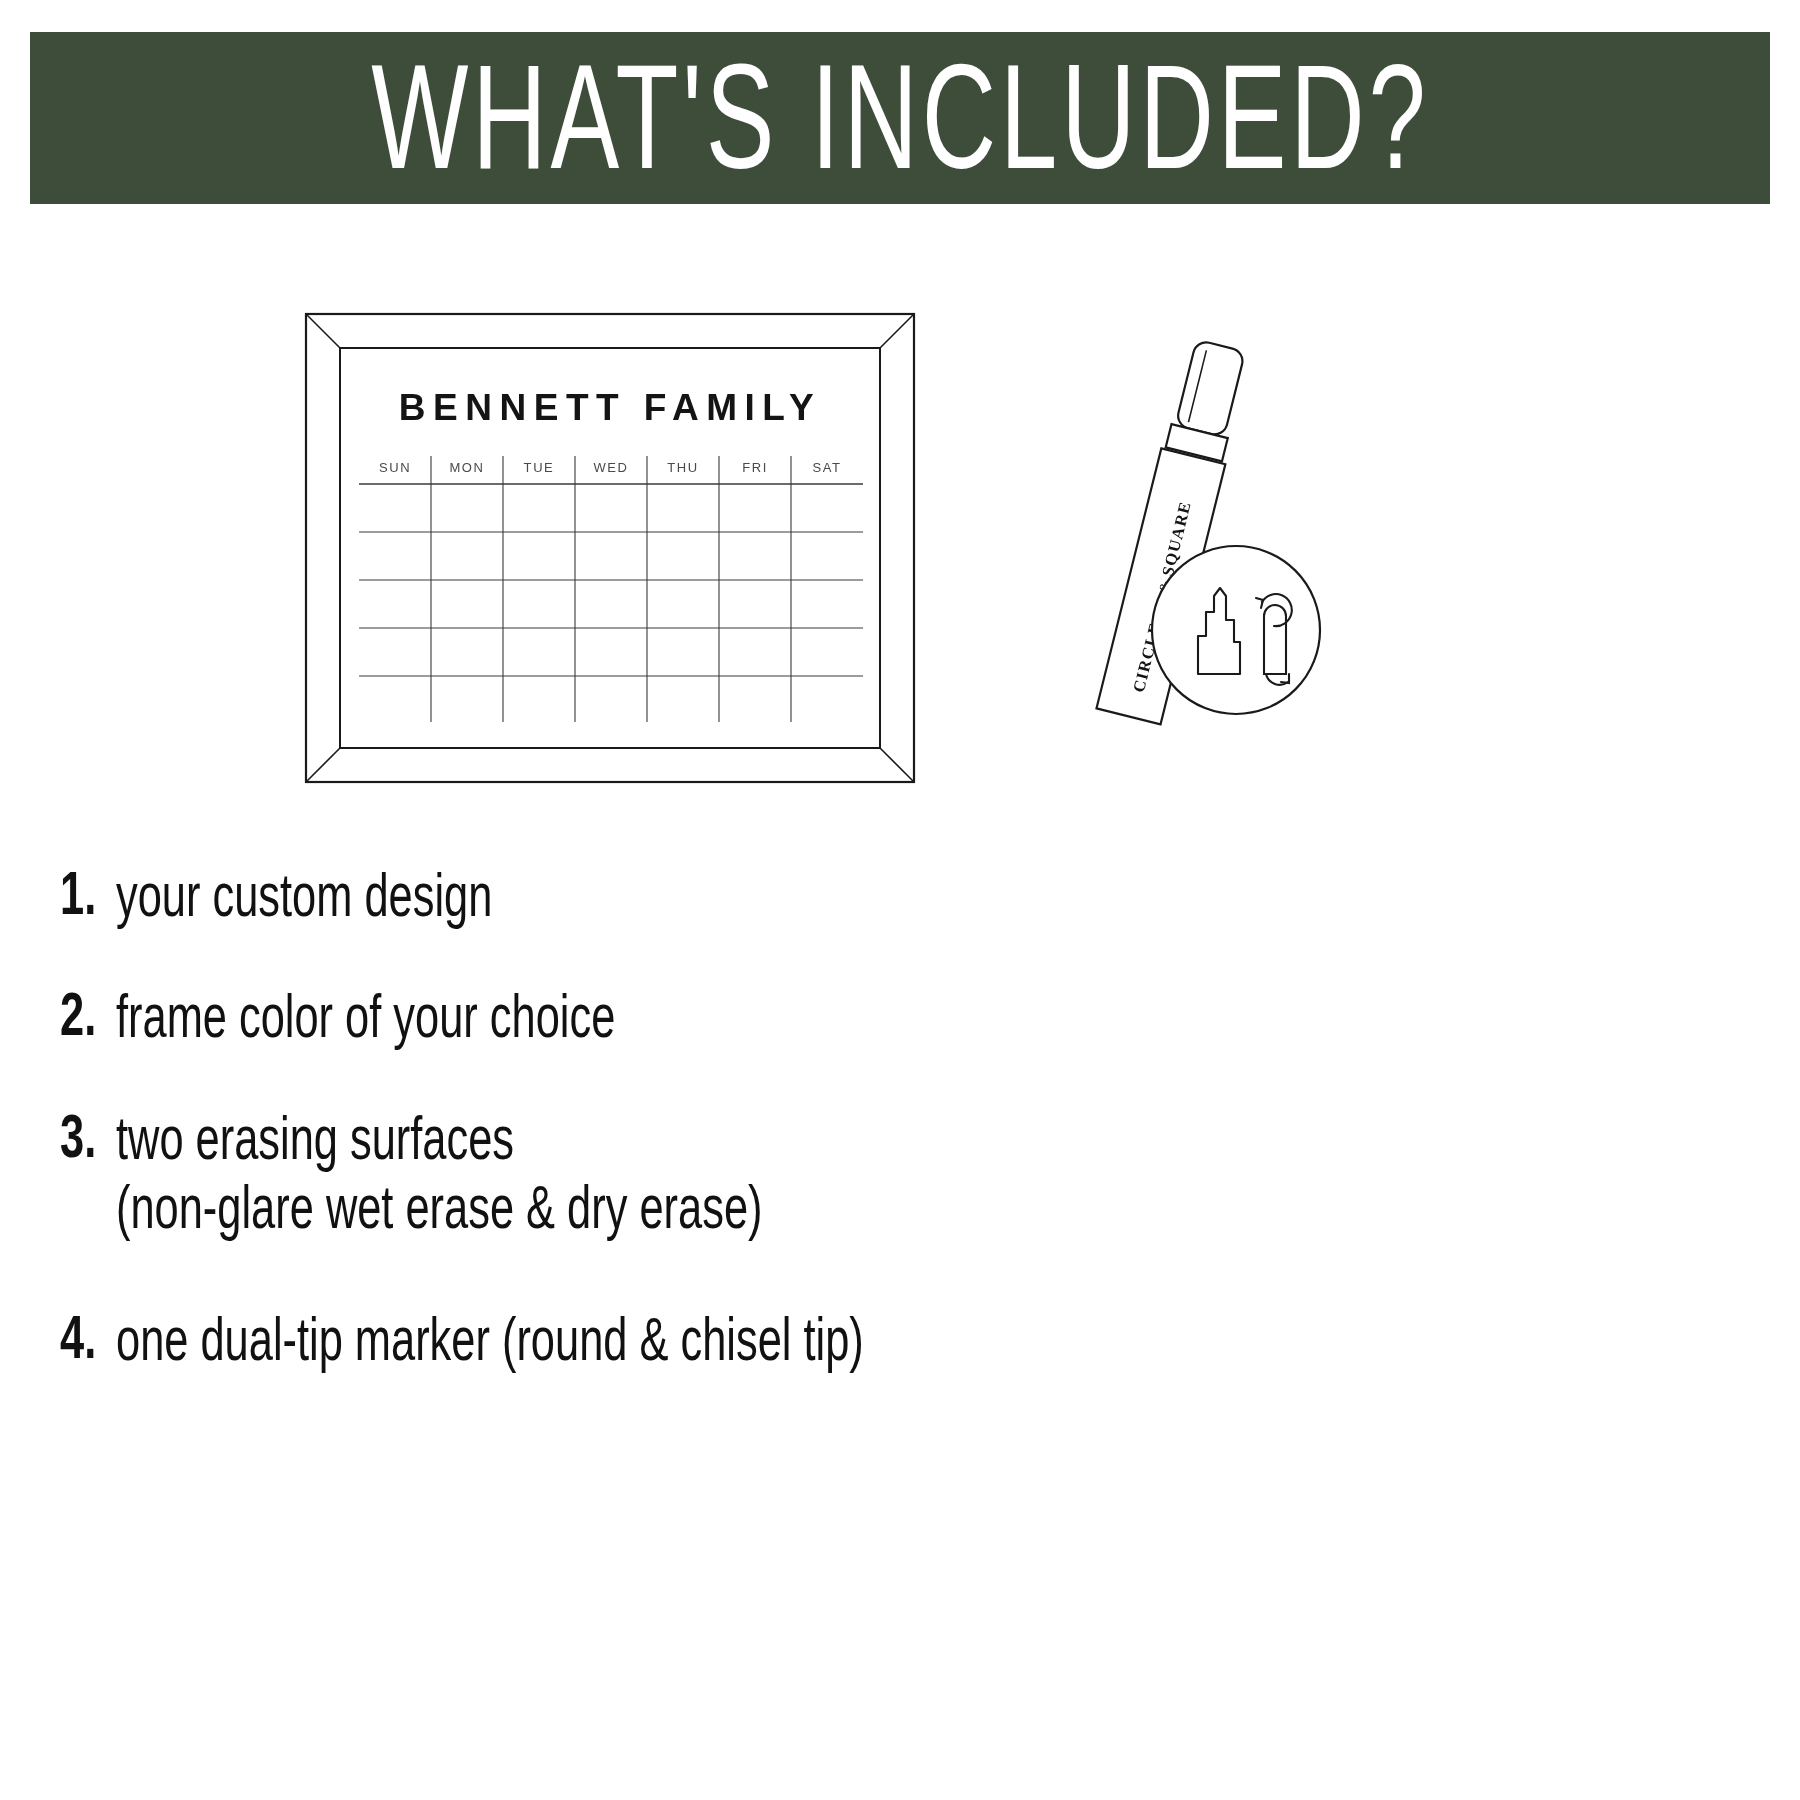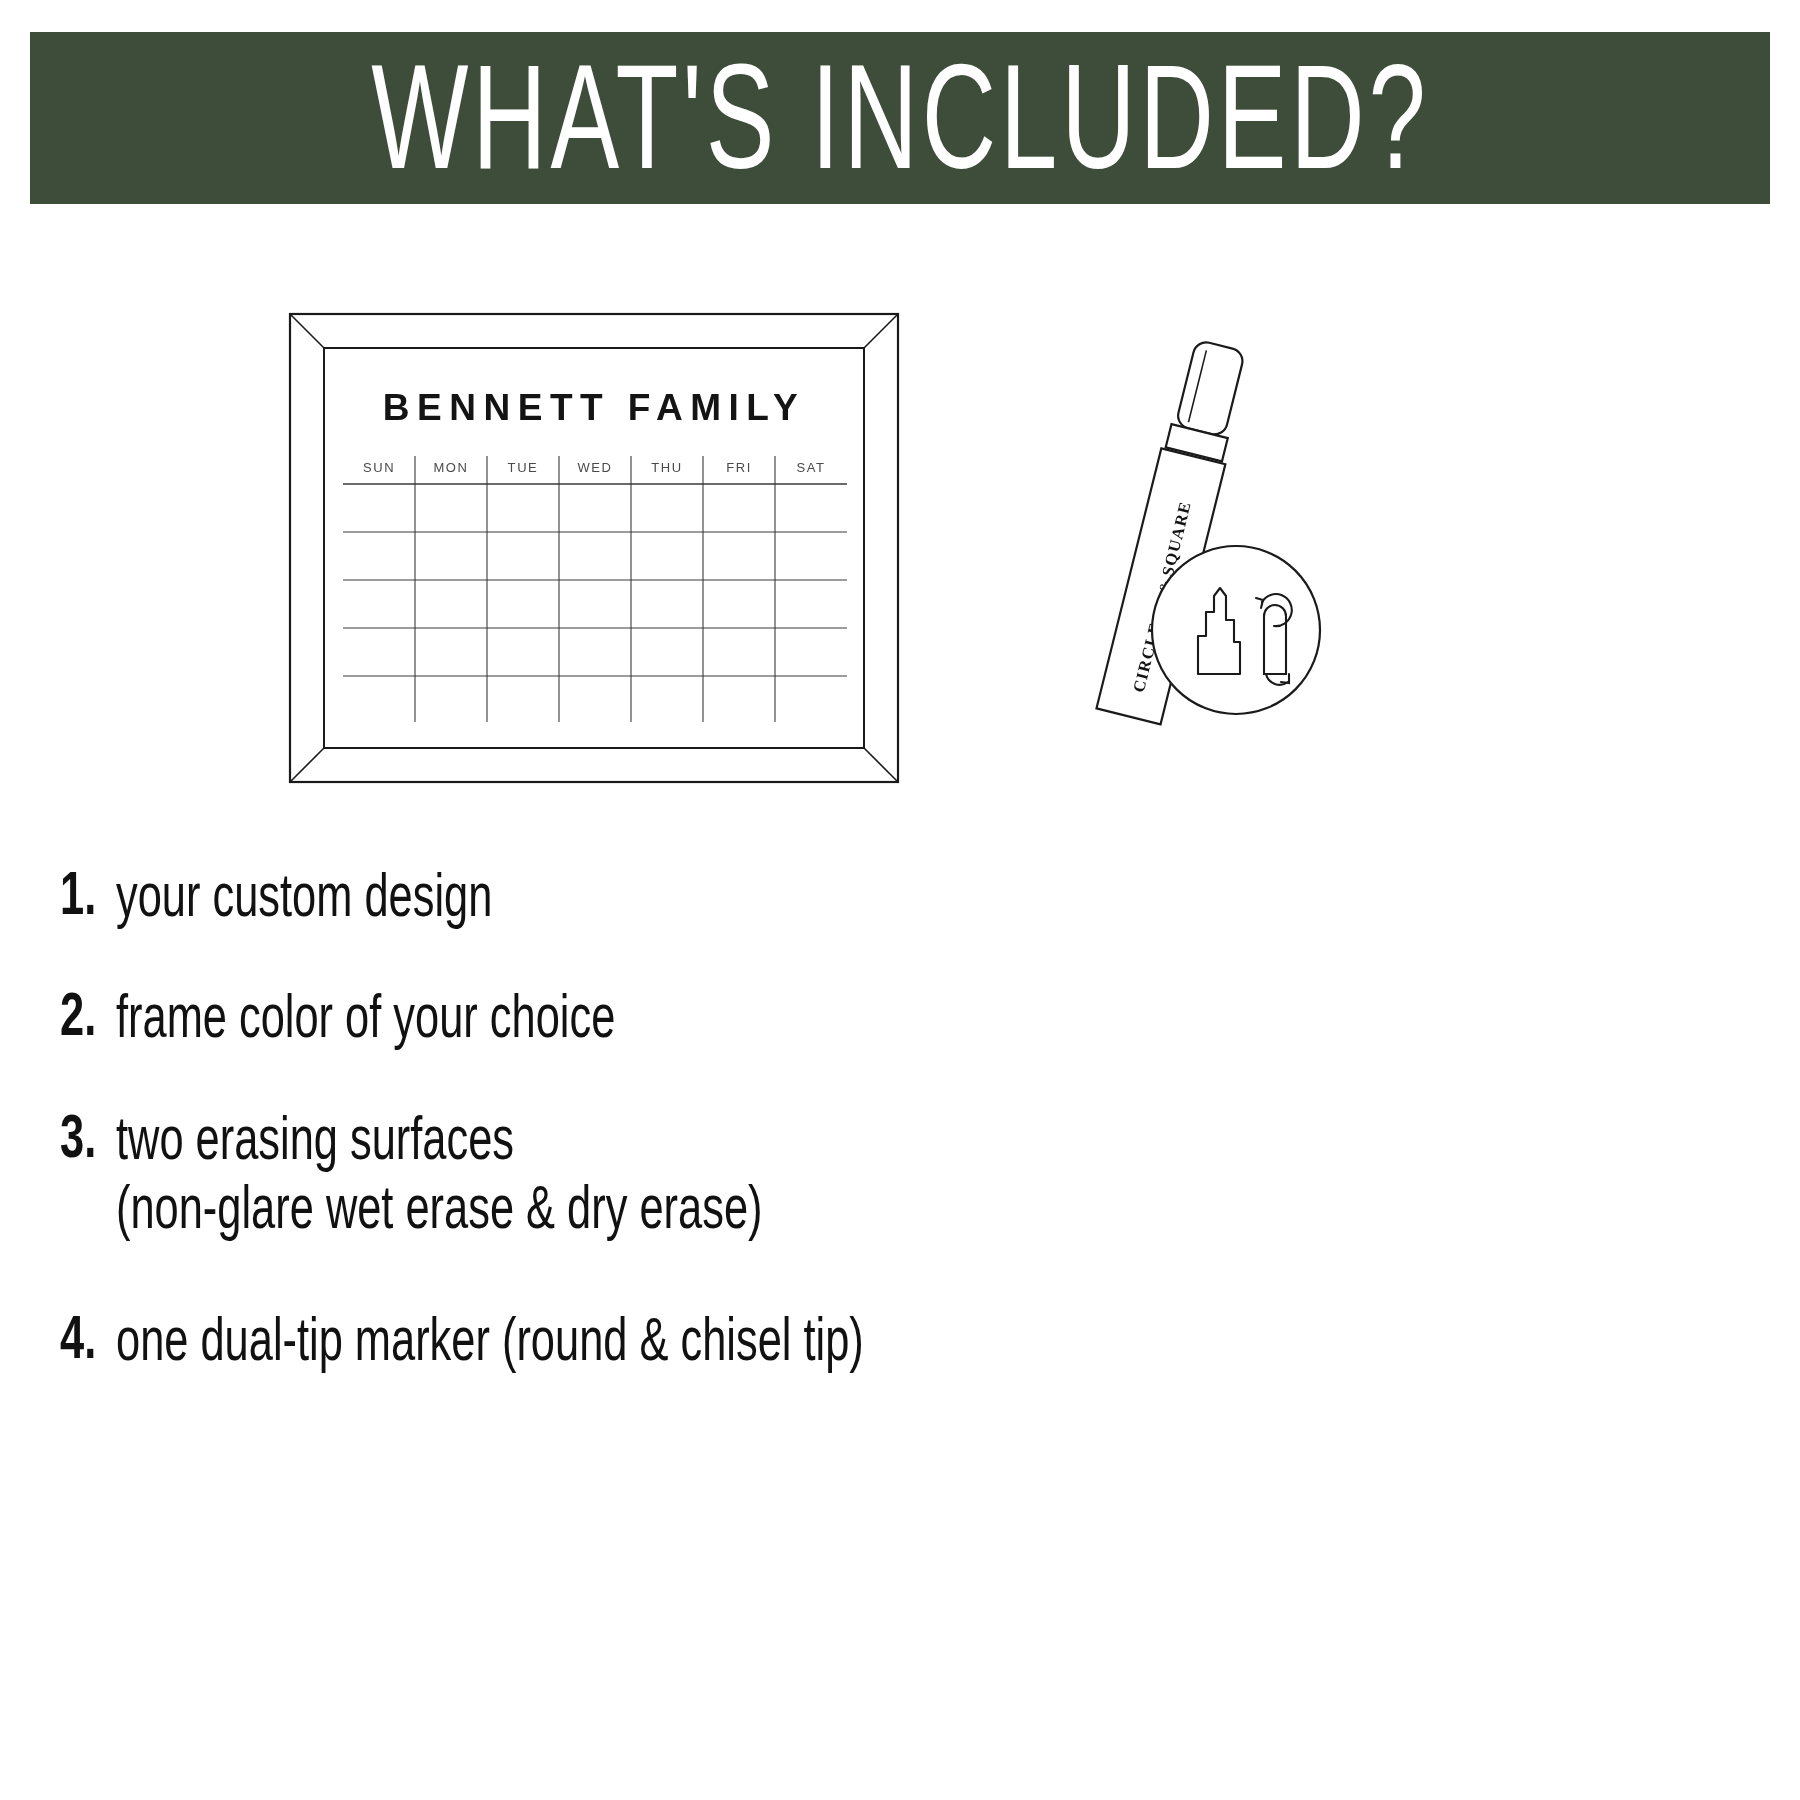--- a/index.html
+++ b/index.html
@@ -27,21 +27,21 @@
     letter-spacing:5px;
     transform:scaleX(0.78) scaleY(1.12);
     transform-origin:center center;
     white-space:nowrap;
     line-height:1;
   }
 
   
   #frame-wrap{
     position:absolute;
-    left:284px; top:308px;
+    left:300px; top:308px;
     width:620px; height:480px;
   }
   #frame-svg{display:block;width:620px;height:480px;}
 
   .cal-title{
     font-family:"Liberation Sans", sans-serif;
     font-size:37px;
     font-weight:600;
     letter-spacing:7.5px;
     fill:#141414;

